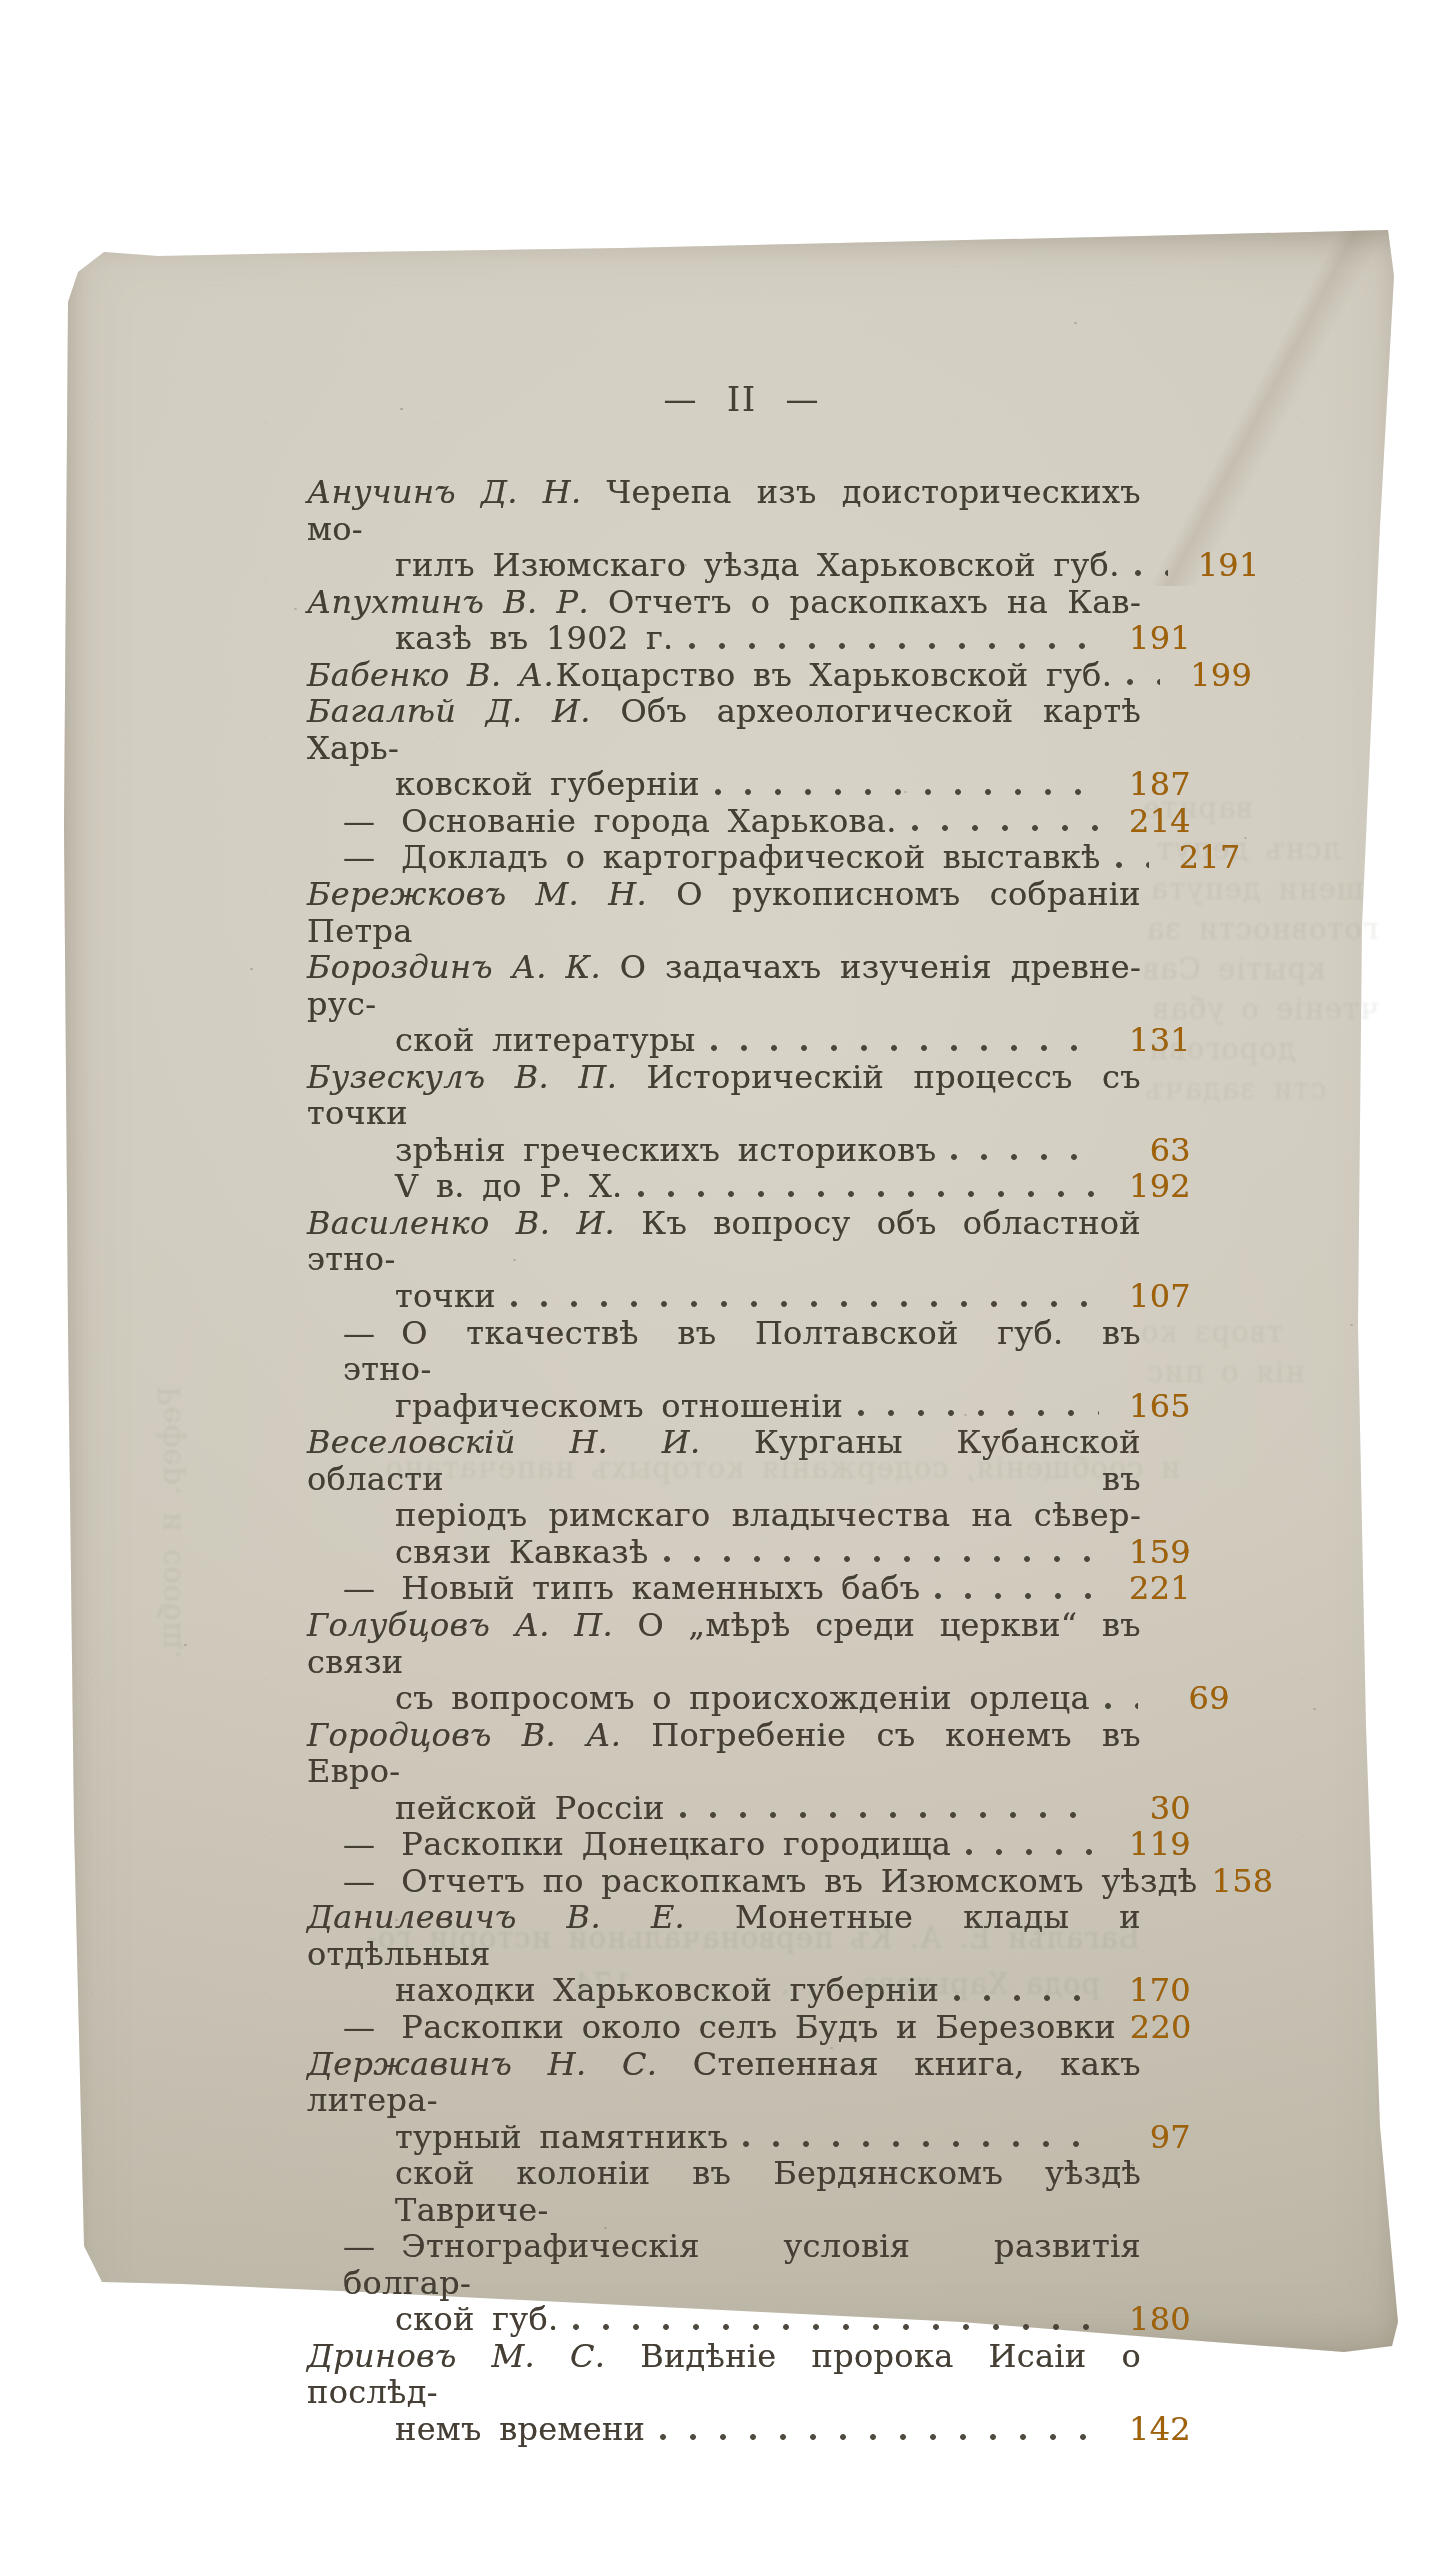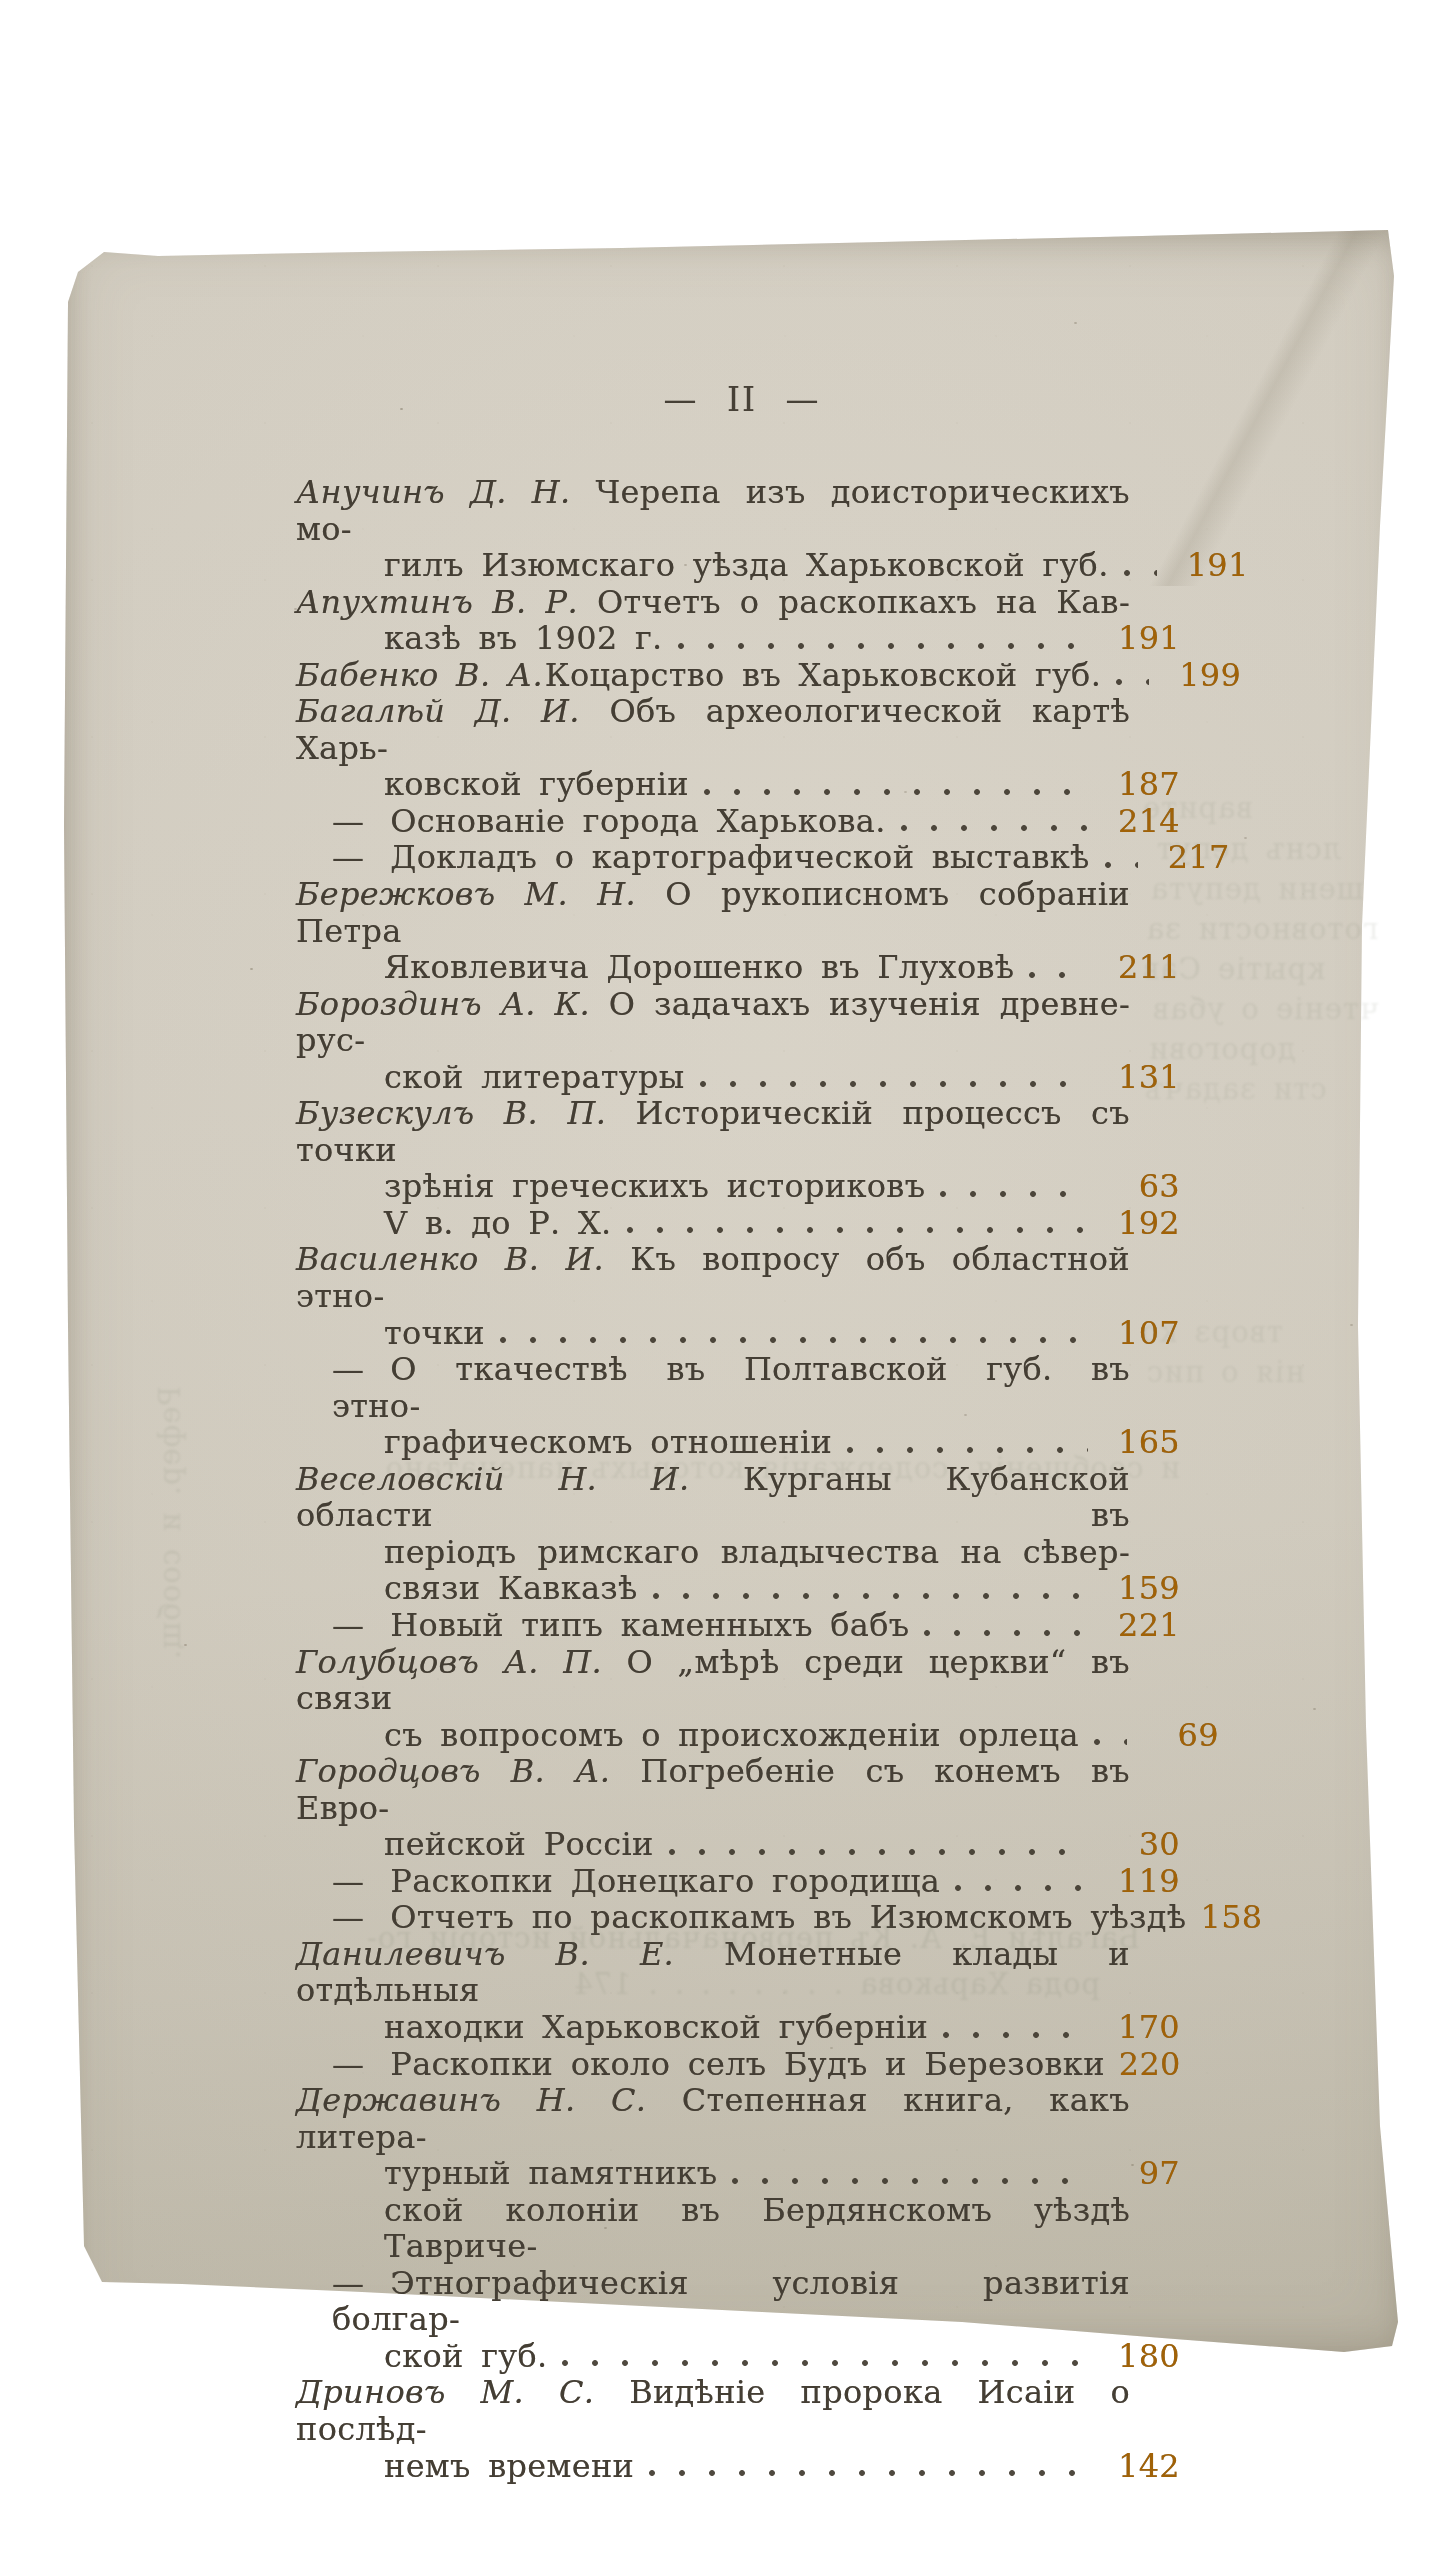--- a/index.html
+++ b/index.html
@@ -40,21 +40,21 @@
       542px 2001px 0 rgba(92,82,62,.28), 232px 382px 0 rgba(92,82,62,.26),
       842px 565px 0 rgba(92,82,62,.24), 1288px 1098px 0 rgba(92,82,62,.26);
   }
   
   .header{
     position:absolute;left:300px;top:380px;width:884px;text-align:center;
     font-size:33px;color:#464036;letter-spacing:2px;word-spacing:16px;
     text-shadow:0 0 .6px rgba(60,52,40,.55);
   }
   #toc{
-    position:absolute;left:296px;top:474px;width:884px;
+    position:absolute;left:307px;top:474px;width:884px;
     font-size:32px;line-height:36.55px;color:#443e34;
     letter-spacing:.3px;word-spacing:7px;
     text-shadow:0 0 .6px rgba(60,52,40,.5);
   }
   .row{min-height:36.55px;}
   .row.fx{display:flex;align-items:baseline;}
   .row.jz{display:block;text-align:justify;text-align-last:justify;padding-right:50px;}
   .row.cont{padding-left:88px;}
   .row.dash{padding-left:36px;}
   .name{font-style:italic;margin-right:2px;white-space:nowrap;}
@@ -118,25 +118,20 @@
       <span class="dots"></span>
       <span class="page">214</span>
     </div>
     <div class="row dash fx">
       <span class="dashm">—</span>
       <span class="txt">Докладъ о картографической выставкѣ</span>
       <span class="dots"></span>
       <span class="page">217</span>
     </div>
     <div class="row author jz"><span class="name">Бережковъ М. Н. </span><span class="txt">О рукописномъ собраніи Петра</span></div>
-    <div class="row cont fx">
-      <span class="txt">Яковлевича Дорошенко въ Глуховѣ</span>
-      <span class="dots"></span>
-      <span class="page">211</span>
-    </div>
     <div class="row author jz"><span class="name">Бороздинъ А. К. </span><span class="txt">О задачахъ изученія древне-рус-</span></div>
     <div class="row cont fx">
       <span class="txt">ской литературы</span>
       <span class="dots"></span>
       <span class="page">131</span>
     </div>
     <div class="row author jz"><span class="name">Бузескулъ В. П. </span><span class="txt">Историческій процессъ съ точки</span></div>
     <div class="row cont fx">
       <span class="txt">зрѣнія греческихъ историковъ</span>
       <span class="dots"></span>

